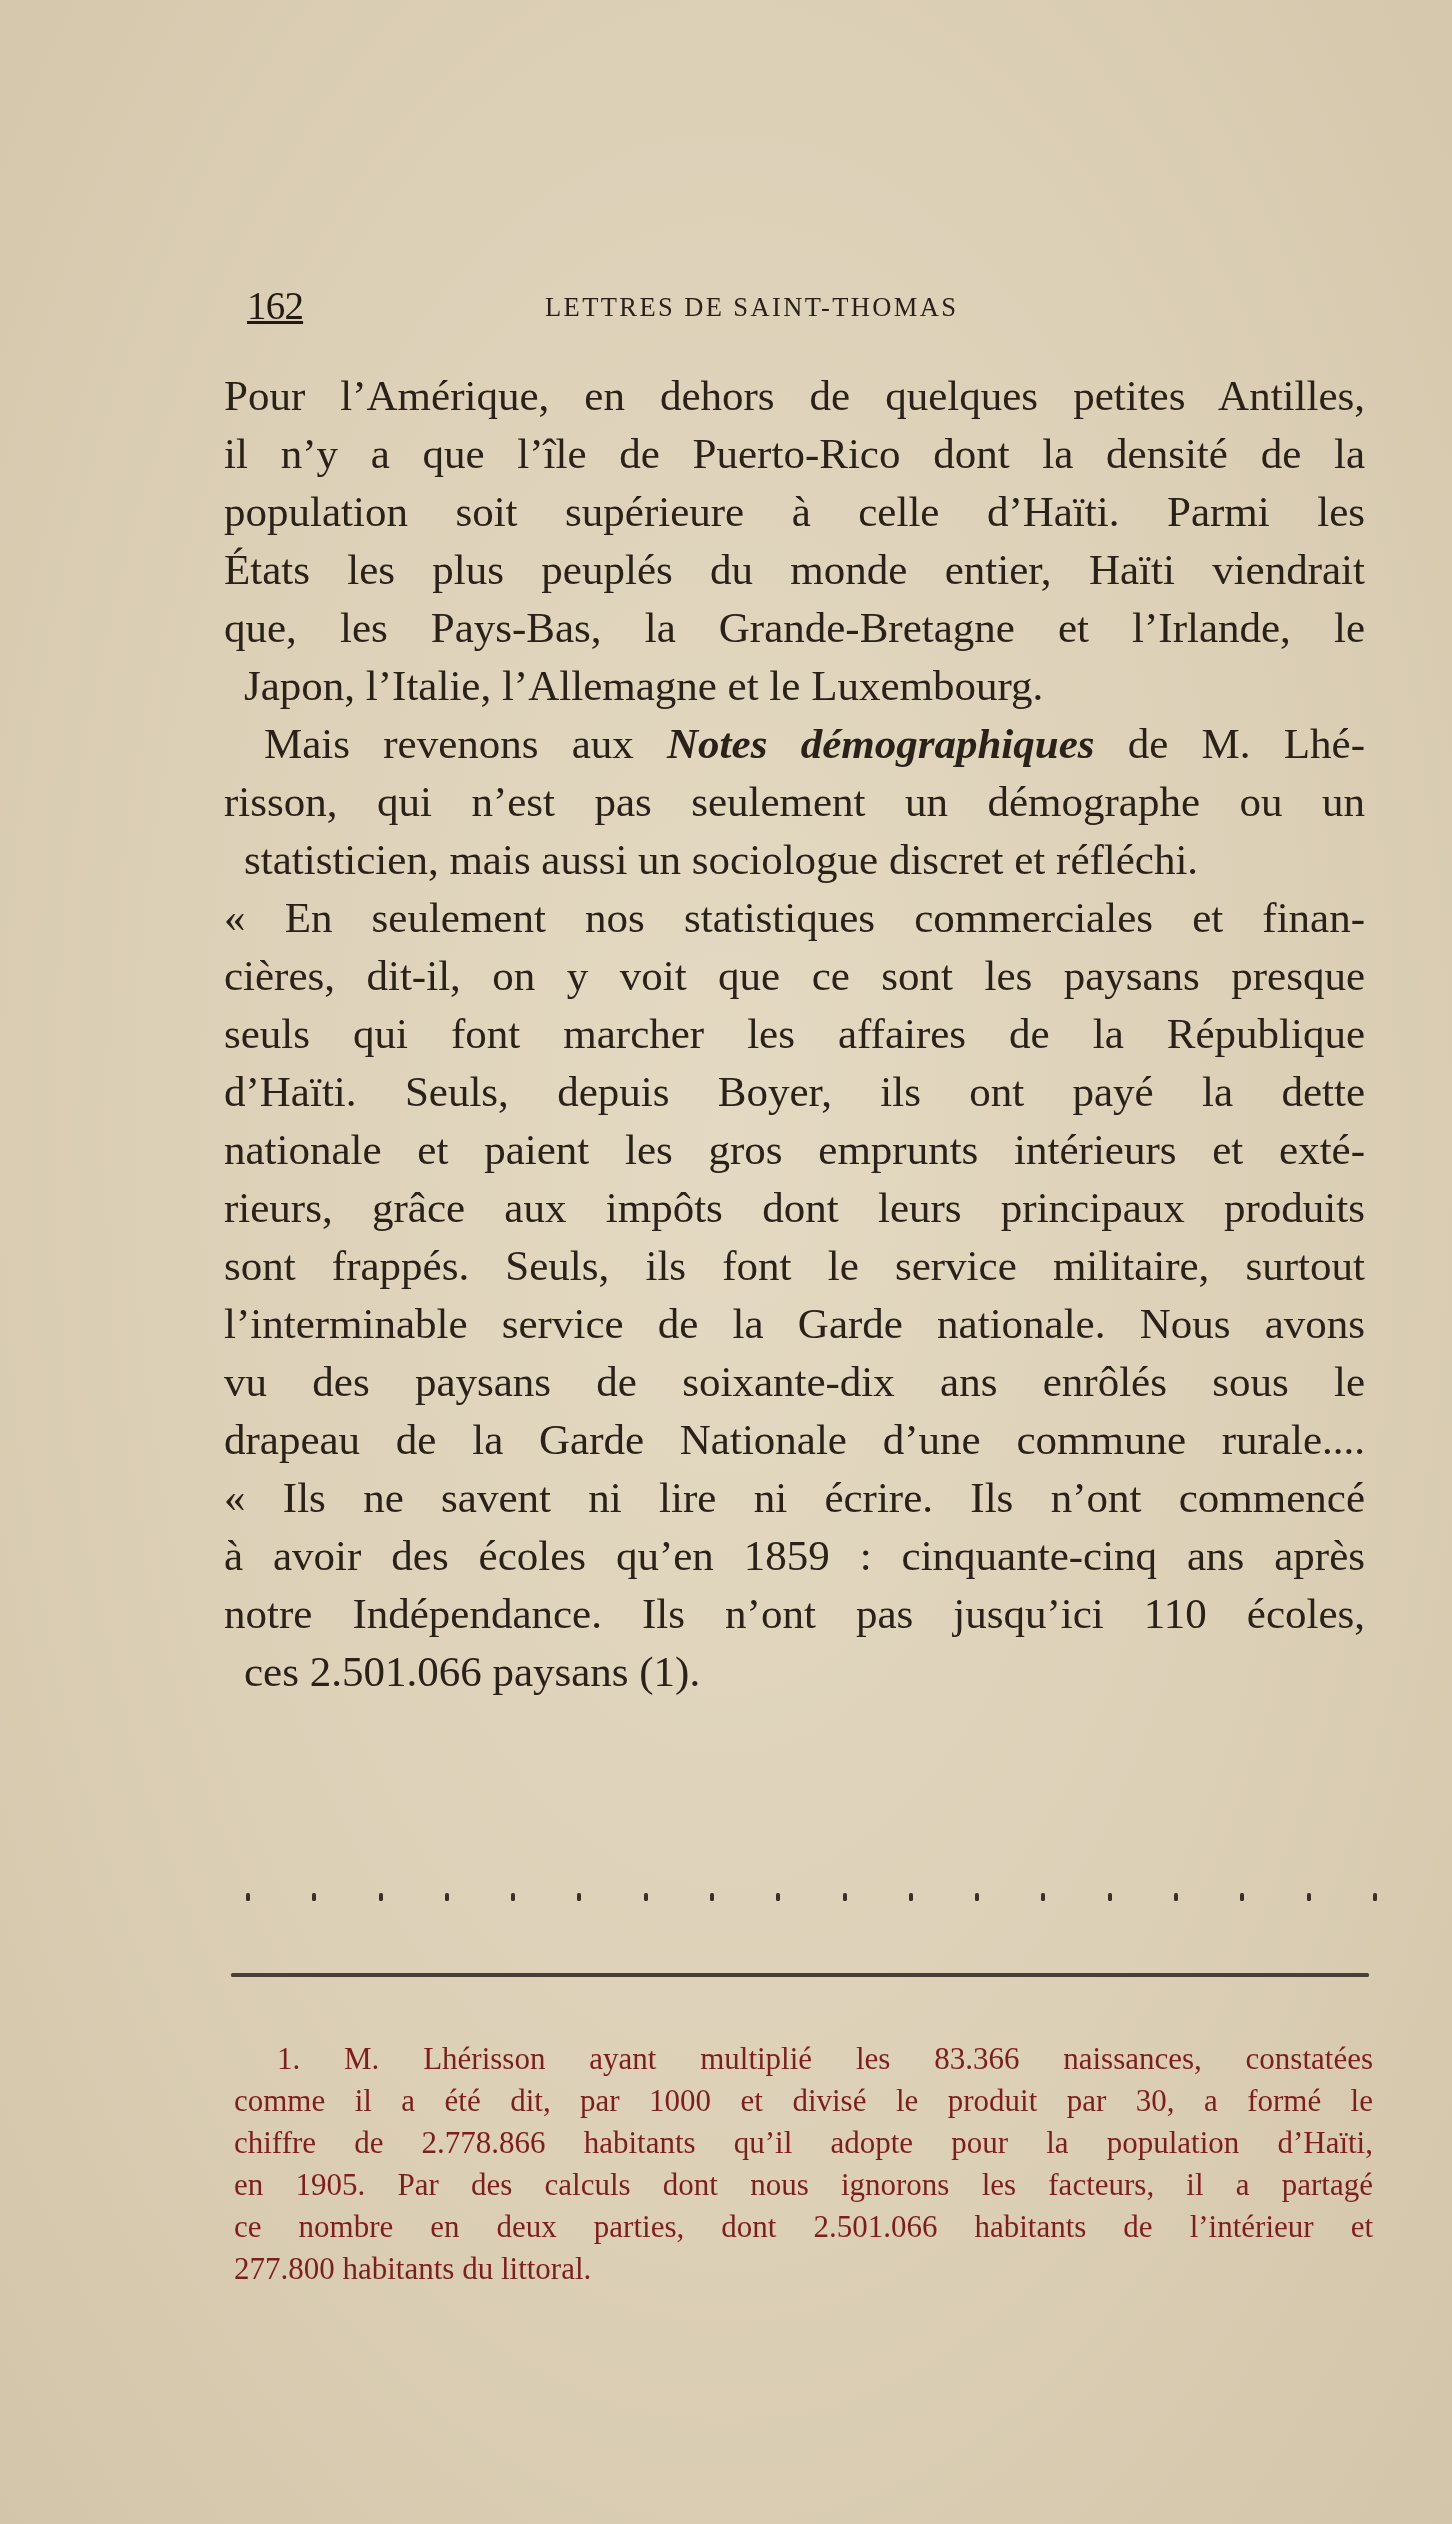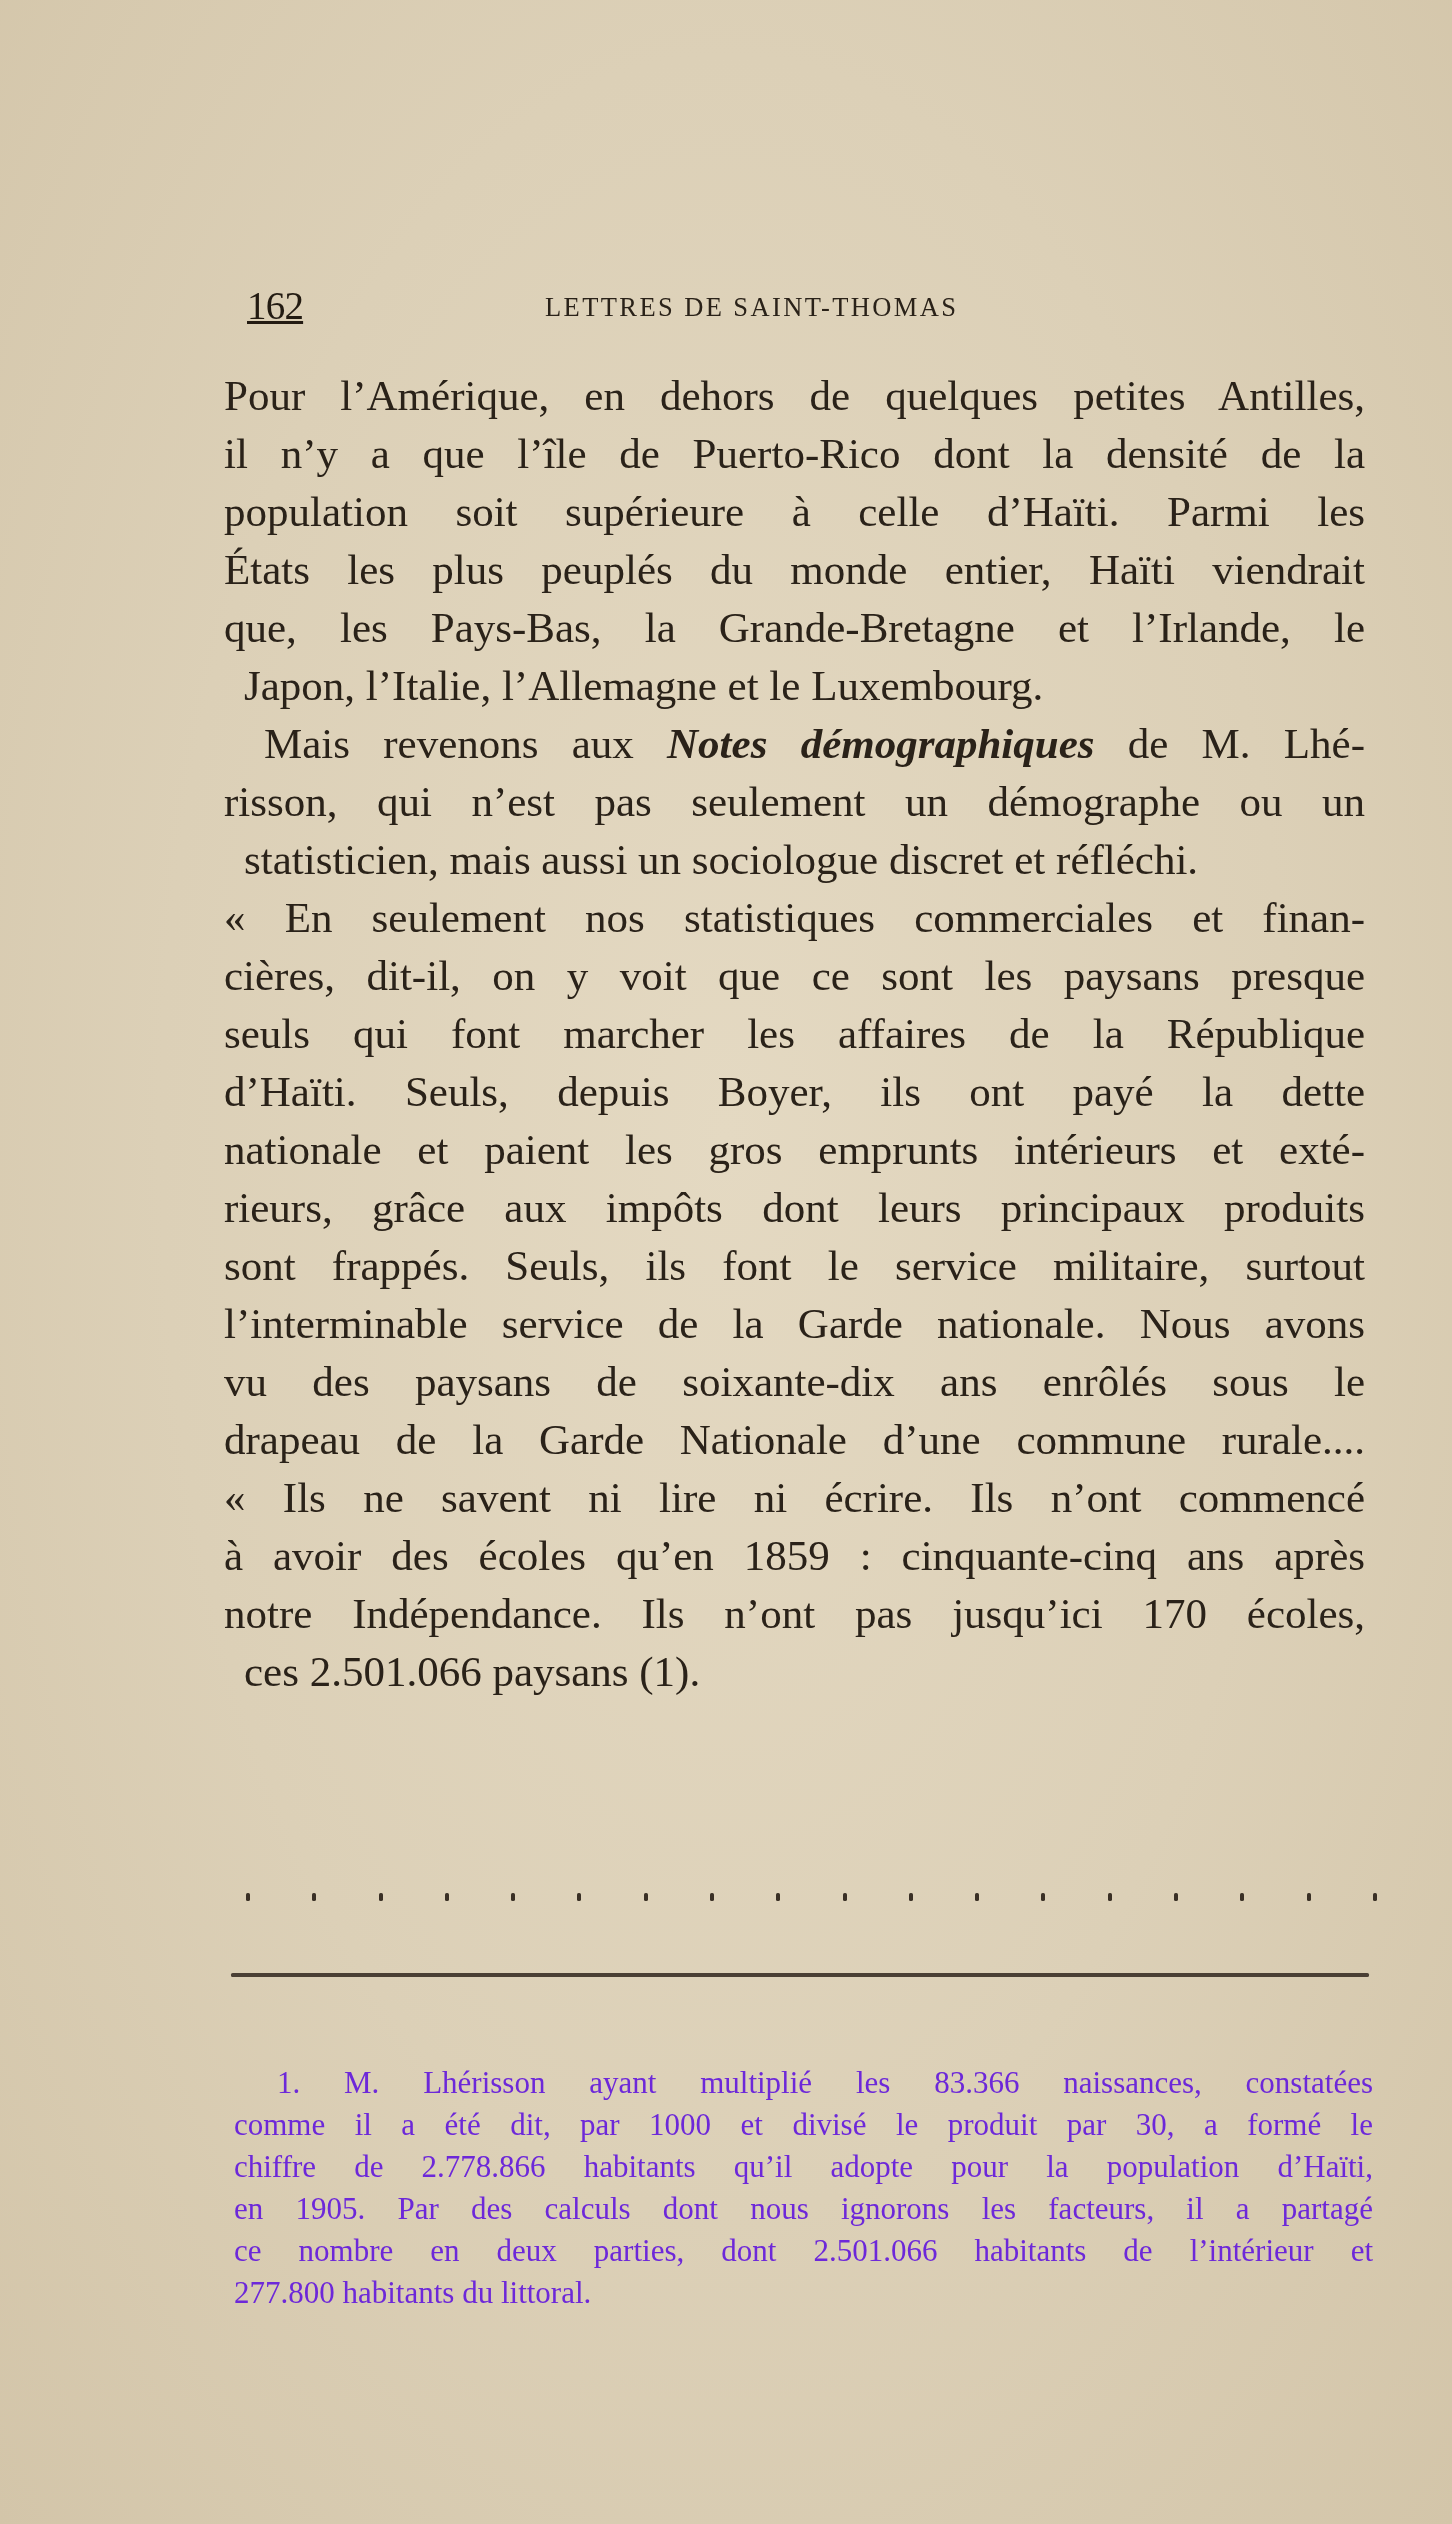--- a/index.html
+++ b/index.html
@@ -106,22 +106,21 @@
       border-radius: 1.6px;
     }
     .footnote {
       position: absolute;
       left: 234px;
       top: 2038px;
       width: 1139px;
       font-family: "Liberation Serif", serif;
       font-size: 31px;
       line-height: 42px;
-      color: #6d28d9;
-      margin-top: 24px;
+      color: #7f1d1d;
     }
     .fn-line {
       display: block;
       white-space: nowrap;
       text-align: justify;
       text-align-last: justify;
       height: 42px;
     }
     .fn-line.first {
       padding-left: 43px;
@@ -159,21 +158,21 @@
     <span class="line">d’Haïti. Seuls, depuis Boyer, ils ont payé la dette</span>
     <span class="line">nationale et paient les gros emprunts intérieurs et exté-</span>
     <span class="line">rieurs, grâce aux impôts dont leurs principaux produits</span>
     <span class="line">sont frappés. Seuls, ils font le service militaire, surtout</span>
     <span class="line">l’interminable service de la Garde nationale. Nous avons</span>
     <span class="line">vu des paysans de soixante-dix ans enrôlés sous le</span>
     <span class="line">drapeau de la Garde Nationale d’une commune rurale....</span>
 
     <span class="line">« Ils ne savent ni lire ni écrire. Ils n’ont commencé</span>
     <span class="line">à avoir des écoles qu’en 1859 : cinquante-cinq ans après</span>
-    <span class="line">notre Indépendance. Ils n’ont pas jusqu’ici 170 écoles,</span>
+    <span class="line">notre Indépendance. Ils n’ont pas jusqu’ici 110 écoles,</span>
     <span class="line last">ces 2.501.066 paysans (1).</span>
   </div>
 
   <div class="dots-row" id="dots-row">
       <span class="dot"></span>
       <span class="dot"></span>
       <span class="dot"></span>
       <span class="dot"></span>
       <span class="dot"></span>
       <span class="dot"></span>

